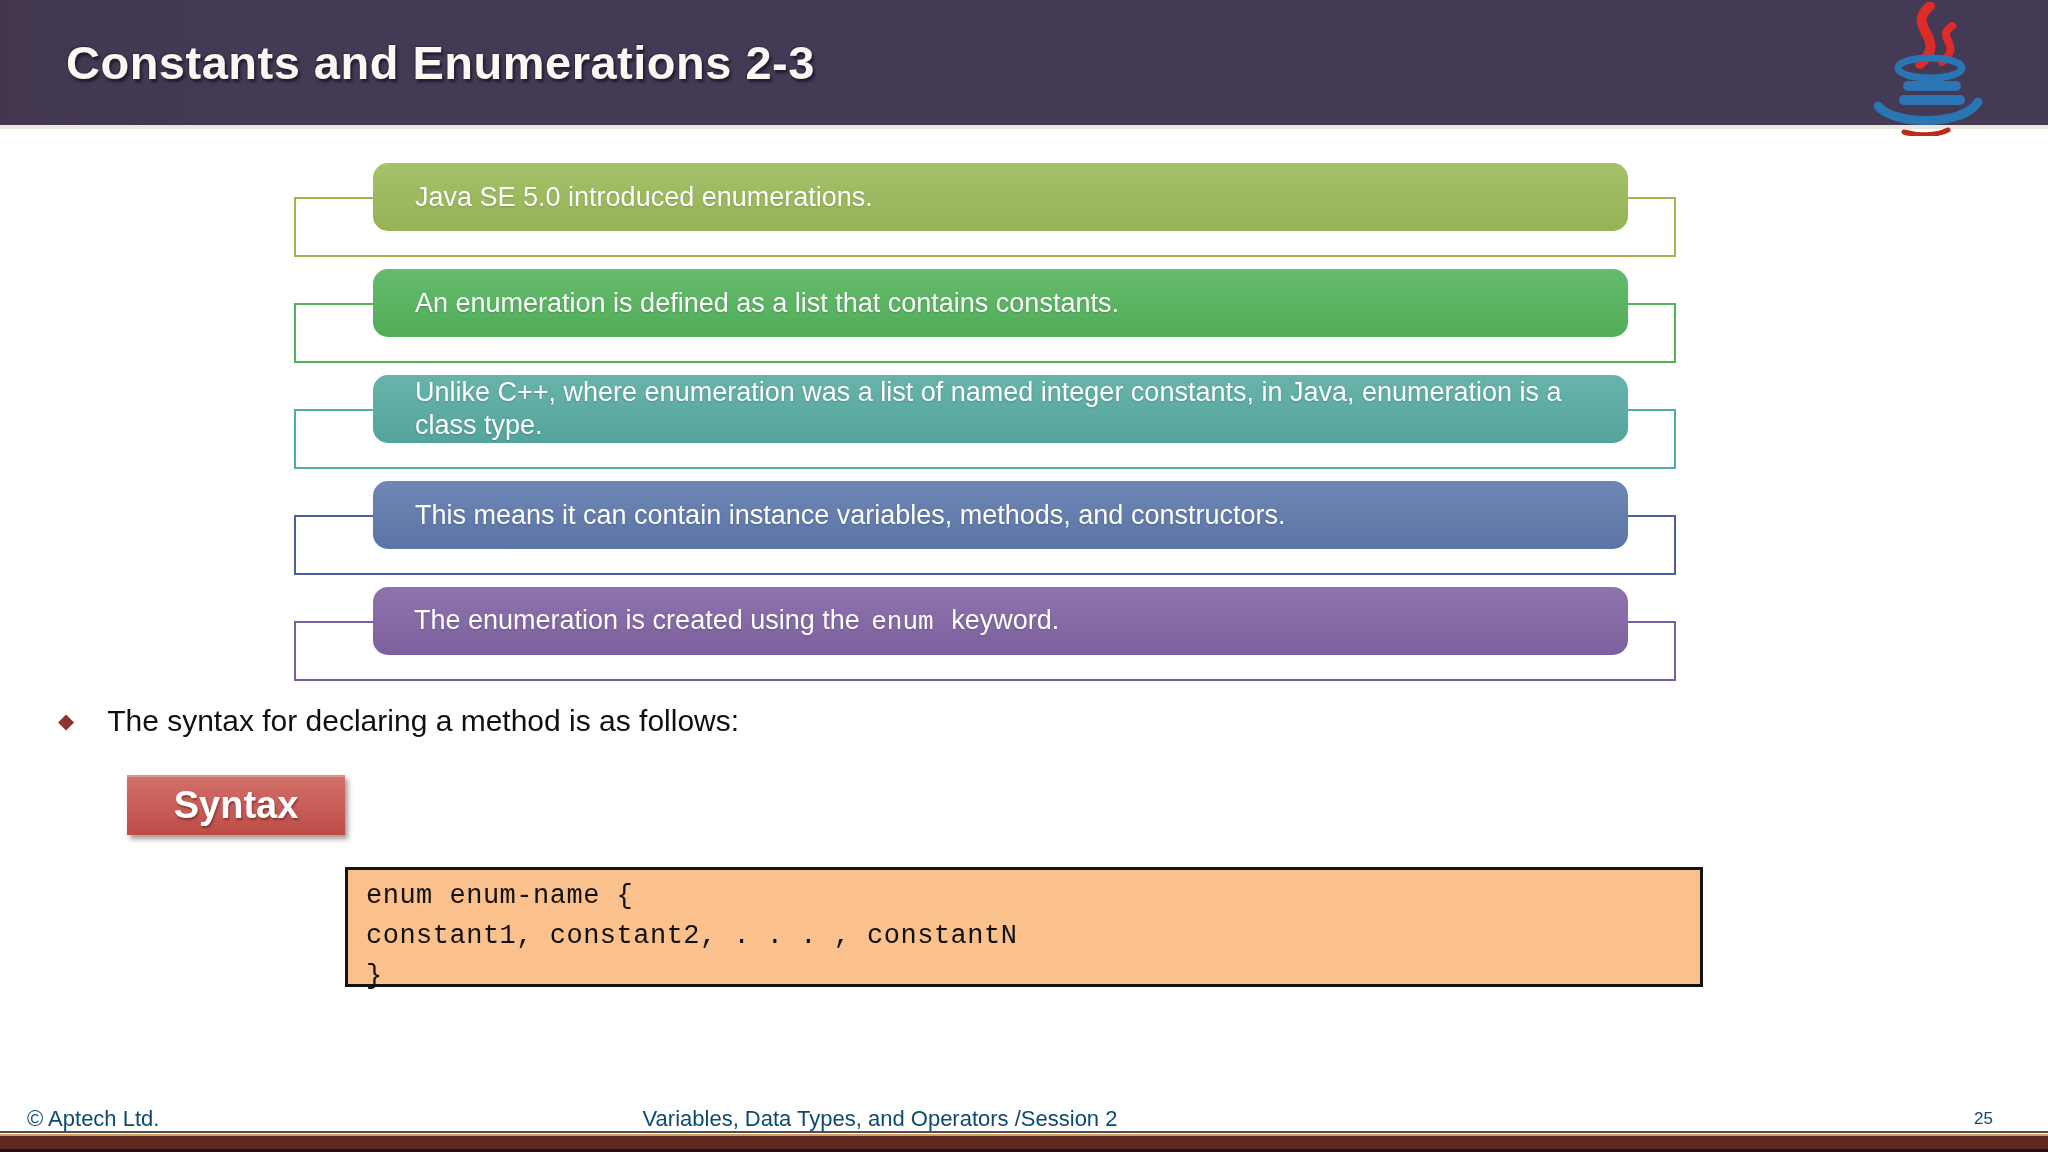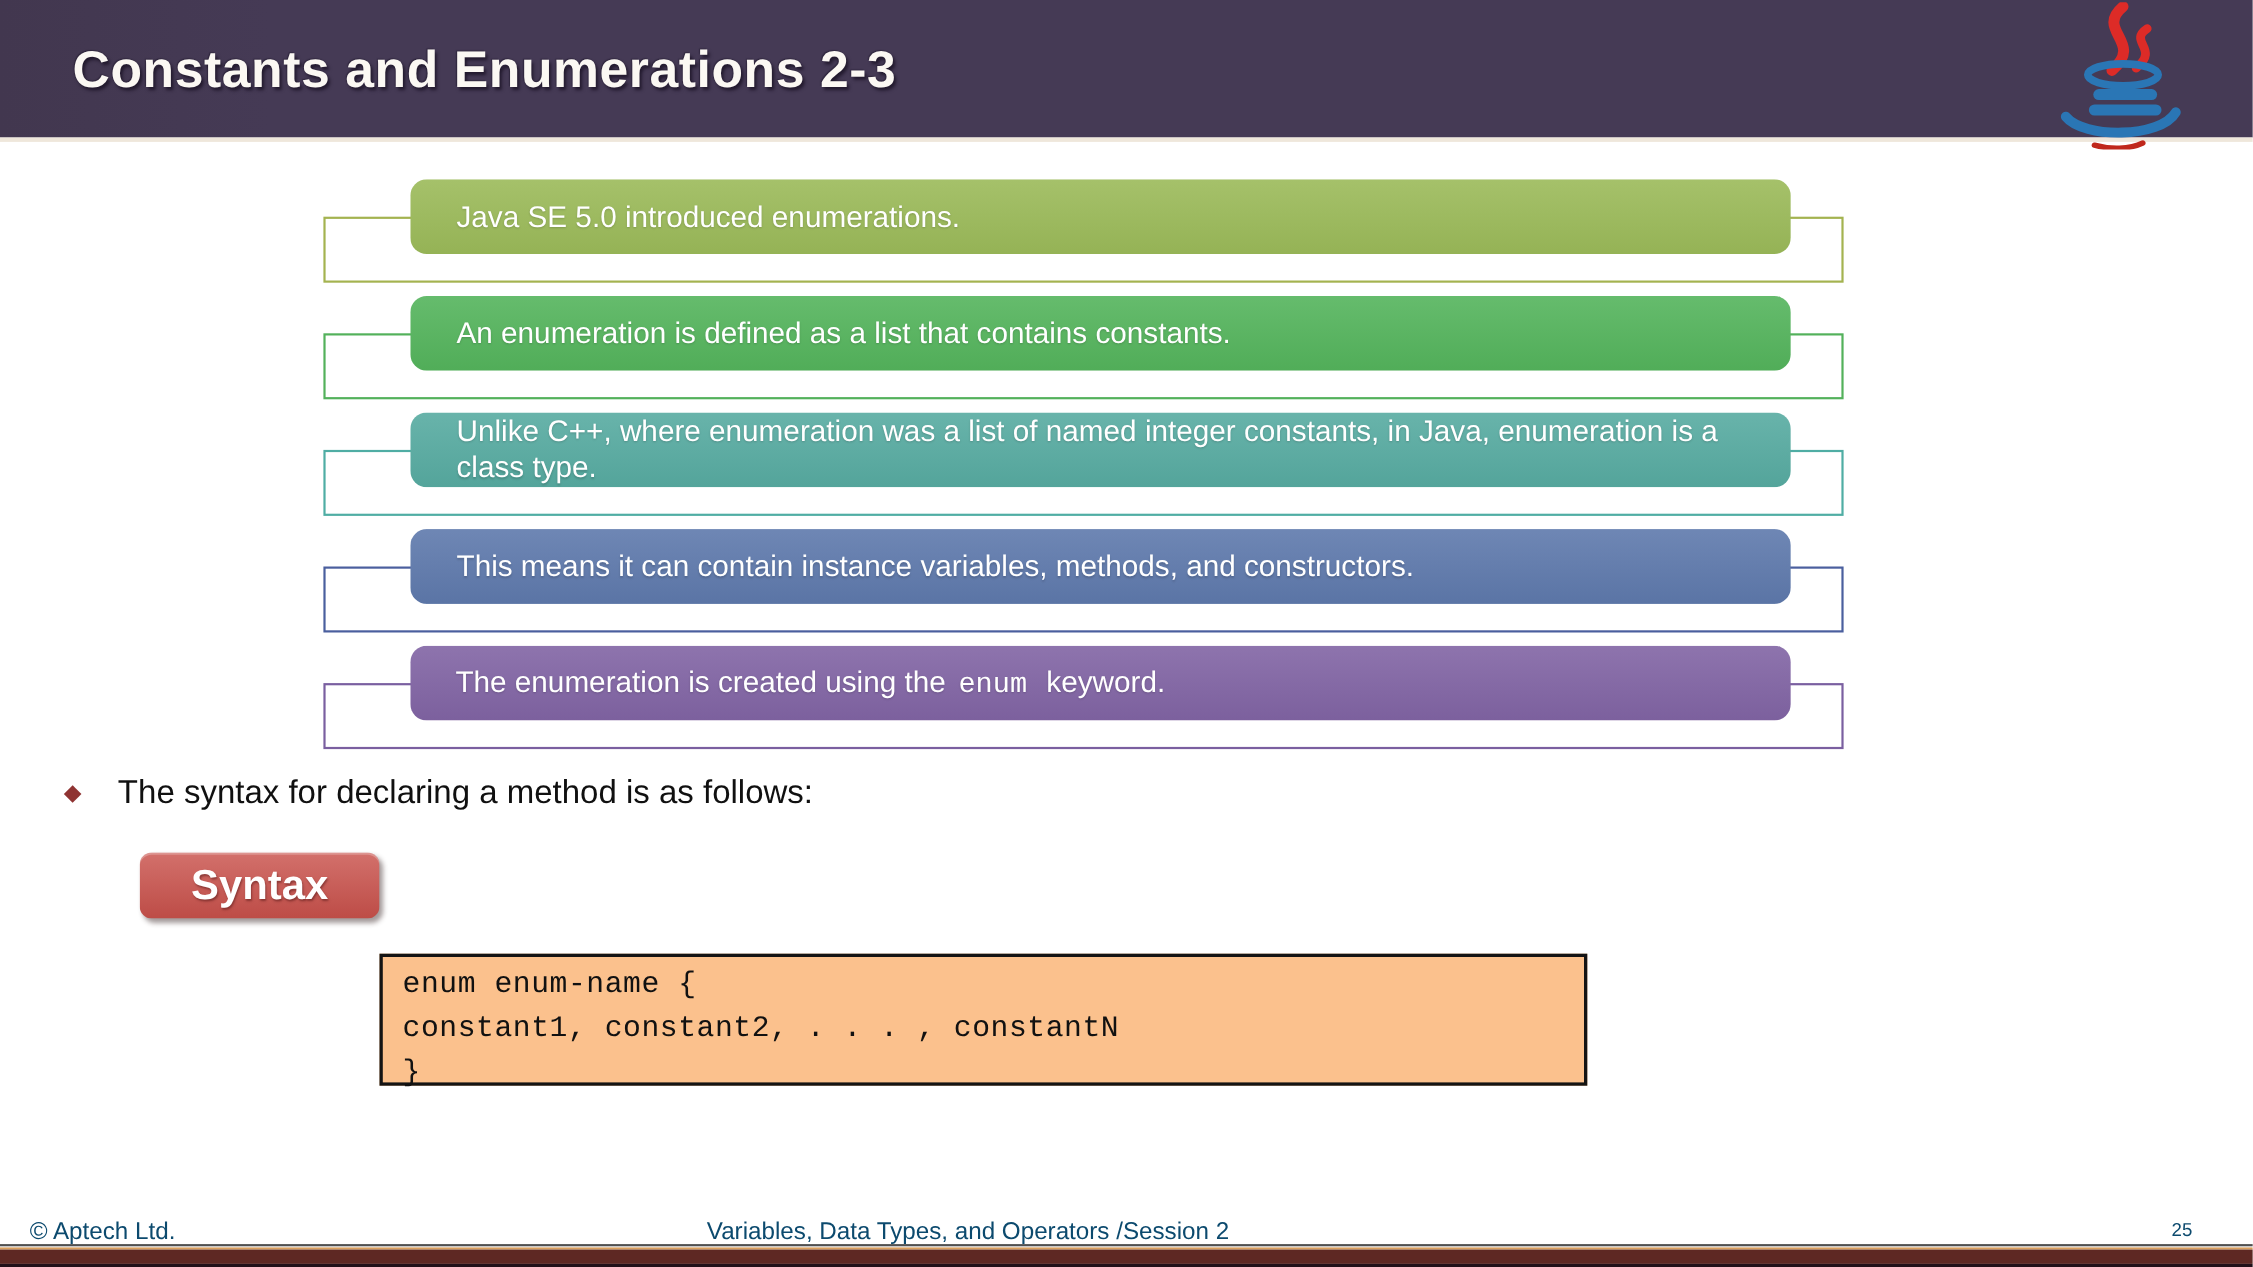--- a/index.html
+++ b/index.html
@@ -37,29 +37,29 @@
     text-shadow:0 1px 2px rgba(0,0,0,.18);
   }
   .mono{font-family:"Liberation Mono","DejaVu Sans Mono",monospace;padding:0 10px 0 4px;font-size:26px;}
   
   .bullet{position:absolute;left:58px;top:700px;display:flex;align-items:center;}
   .bullet .marker{font-size:21px;margin-right:33px;line-height:42px;}
   .bullet .btext{font-size:30px;color:#101010;line-height:42px;}
   
   .syntax{
     position:absolute;left:127px;top:775px;width:218px;height:60px;
-    border-radius:11px;display:flex;align-items:center;justify-content:center;
+    border-radius:0;display:flex;align-items:center;justify-content:center;
     color:#fff;font-size:38px;font-weight:700;
     background-image:linear-gradient(rgba(255,255,255,.18),rgba(0,0,0,.06));
     box-shadow:3px 4px 5px rgba(50,30,30,.45), inset 0 2px 0 rgba(255,255,255,.25);
     text-shadow:1px 2px 2px rgba(80,20,20,.5);
   }
   
   .codebox{
-    position:absolute;left:345px;top:867px;width:1098px;height:120px;box-sizing:border-box;
+    position:absolute;left:345px;top:867px;width:1358px;height:120px;box-sizing:border-box;
     border:3px solid #141414;padding:6px 0 0 18px;
     font-family:"Liberation Mono","DejaVu Sans Mono",monospace;
     font-size:27px;line-height:40px;color:#111;letter-spacing:.5px;
   }
   
   .footer-text{position:absolute;top:1105px;font-size:22px;color:#0c4a6e;line-height:28px;}
   .f-left{left:27px;}
   .f-center{left:880px;transform:translateX(-50%);}
   .f-right{right:55px;font-size:17px;}
   .footer-rule{position:absolute;left:0;top:1131px;width:2048px;height:2px;background:#4f4f4f;}

